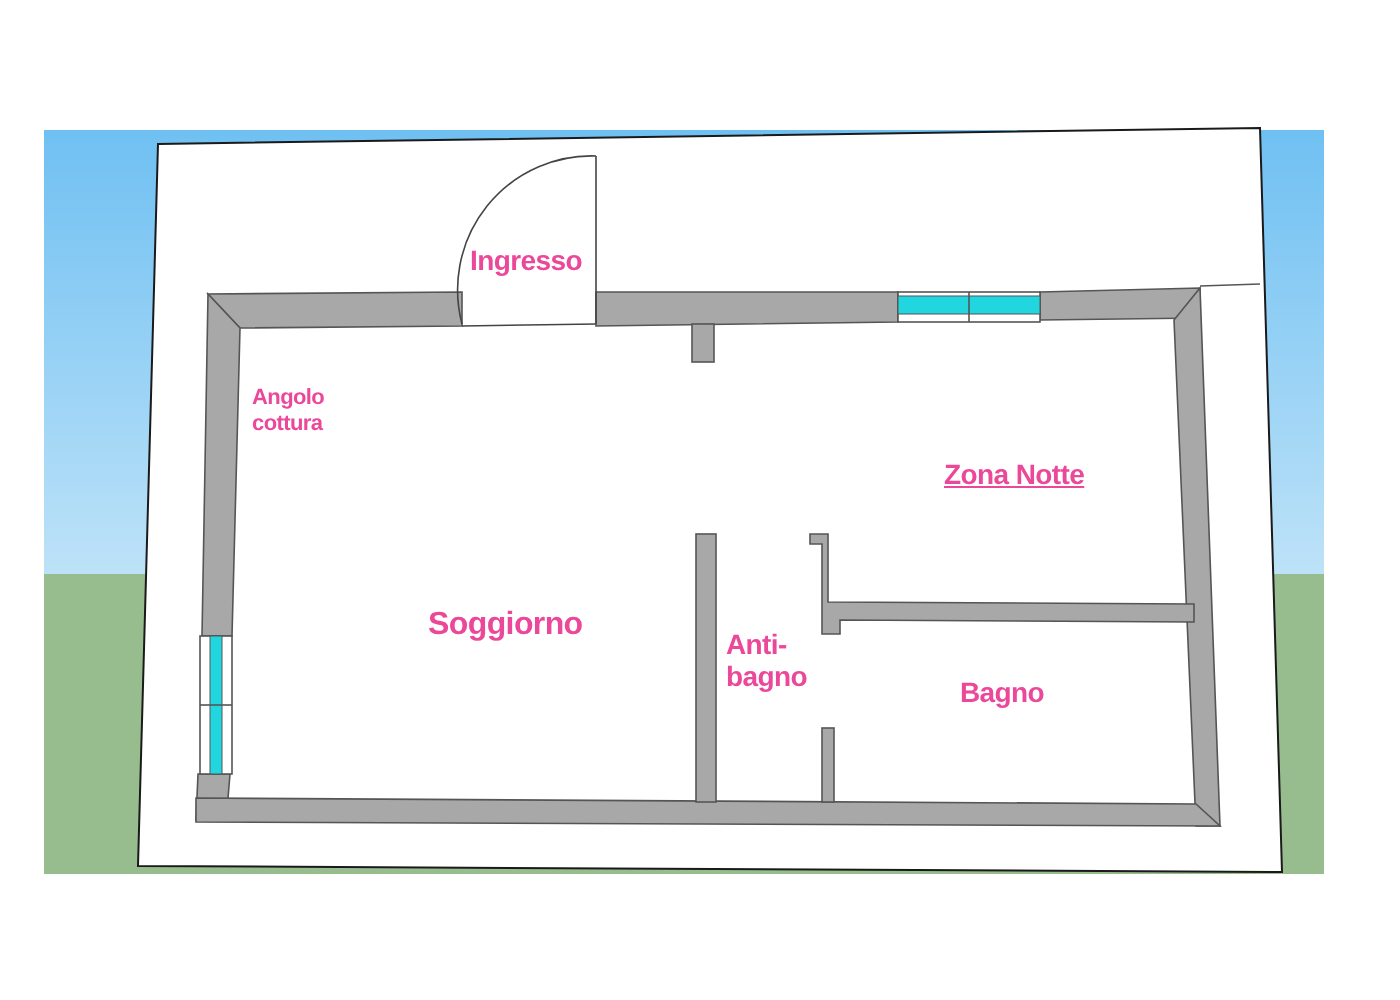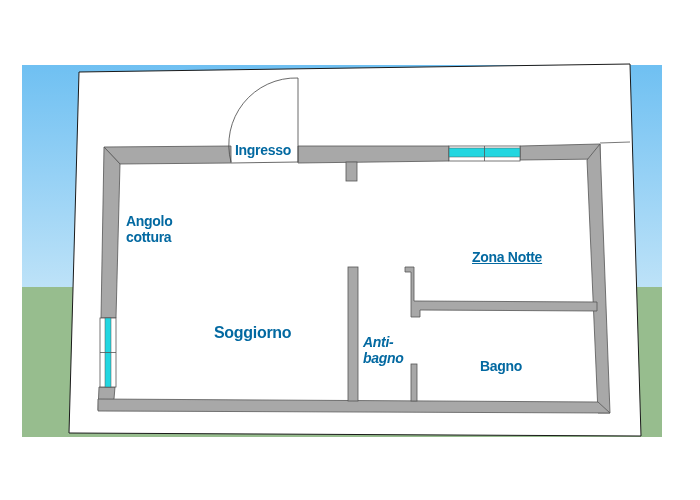--- a/index.html
+++ b/index.html
@@ -1,21 +1,21 @@
 <!DOCTYPE html>
 <html><head>
   <meta charset="utf-8">
   <style>
     html, body { margin: 0; padding: 0; background: #ffffff; }
     body { width: 700px; height: 500px; position: relative; overflow: hidden; font-family: "Liberation Sans", sans-serif; }
     .backdrop { position: absolute; left: 22px; top: 65px; width: 640px; height: 372px; overflow: hidden; }
     .sky { position: absolute; left: 0; top: 0; width: 100%; height: 222px; background: linear-gradient(to bottom, #6fc0f2 0%, #bde2f8 100%); }
     .ground { position: absolute; left: 0; top: 222px; width: 100%; height: 150px; background: #97bd8e; }
     svg.plan { position: absolute; left: 0; top: 0; width: 700px; height: 500px; }
-    .label { position: absolute; font-weight: bold; color: #0369a1; letter-spacing: -0.3px; line-height: 1.15; white-space: pre-line; margin-top: 20px; }
+    .label { position: absolute; font-weight: bold; color: #ec4899; letter-spacing: -0.3px; line-height: 1.15; white-space: pre-line; }
   </style>
 </head>
 <body>
 
 <div class="backdrop">
   <div class="sky"></div>
   <div class="ground"></div>
 </div>
 
 <svg class="plan" viewBox="0 0 700 500" xmlns="http://www.w3.org/2000/svg">
@@ -62,19 +62,19 @@
   </g>
 
   <g>
     <path d="M231,162 A67,67 0 0 1 298,78" fill="none" stroke="#444" stroke-width="0.8"></path>
     <line x1="298" y1="78" x2="298" y2="162" stroke="#444" stroke-width="0.8"></line>
     <line x1="231" y1="163" x2="298" y2="162" stroke="#444" stroke-width="0.8"></line>
   </g>
 </svg>
 
 <div class="label" style="left:235px; top:122px; font-size:14px;">Ingresso</div>
-<div class="label" style="left:126px; top:193px; font-size:14px;">Angolo
+<div class="label" style="left:126px; top:193px; font-size:11px;">Angolo
 cottura</div>
 <div class="label" style="left:472px; top:229px; font-size:14px;text-decoration:underline;">Zona Notte</div>
 <div class="label" style="left:214px; top:304px; font-size:16px;">Soggiorno</div>
-<div class="label" style="left:363px; top:314px; font-size:14px;font-style:italic;">Anti-
+<div class="label" style="left:363px; top:314px; font-size:14px;">Anti-
 bagno</div>
 <div class="label" style="left:480px; top:338px; font-size:14px;">Bagno</div>
 
 </body></html>

